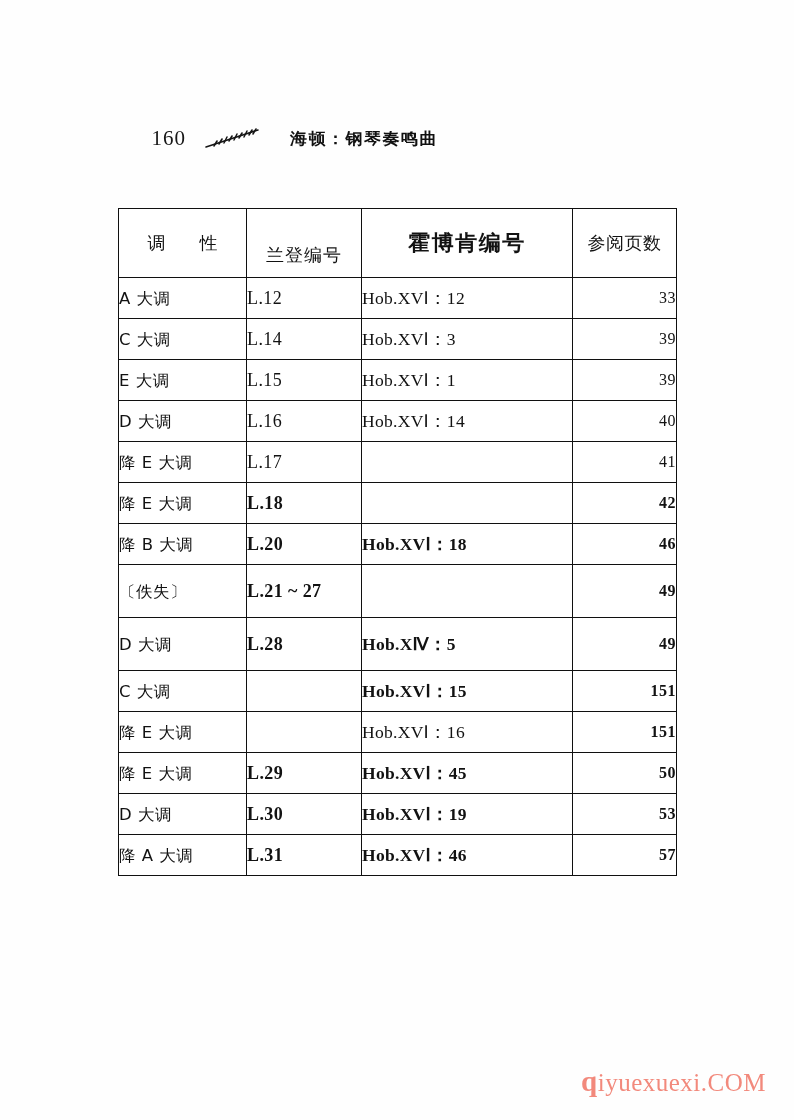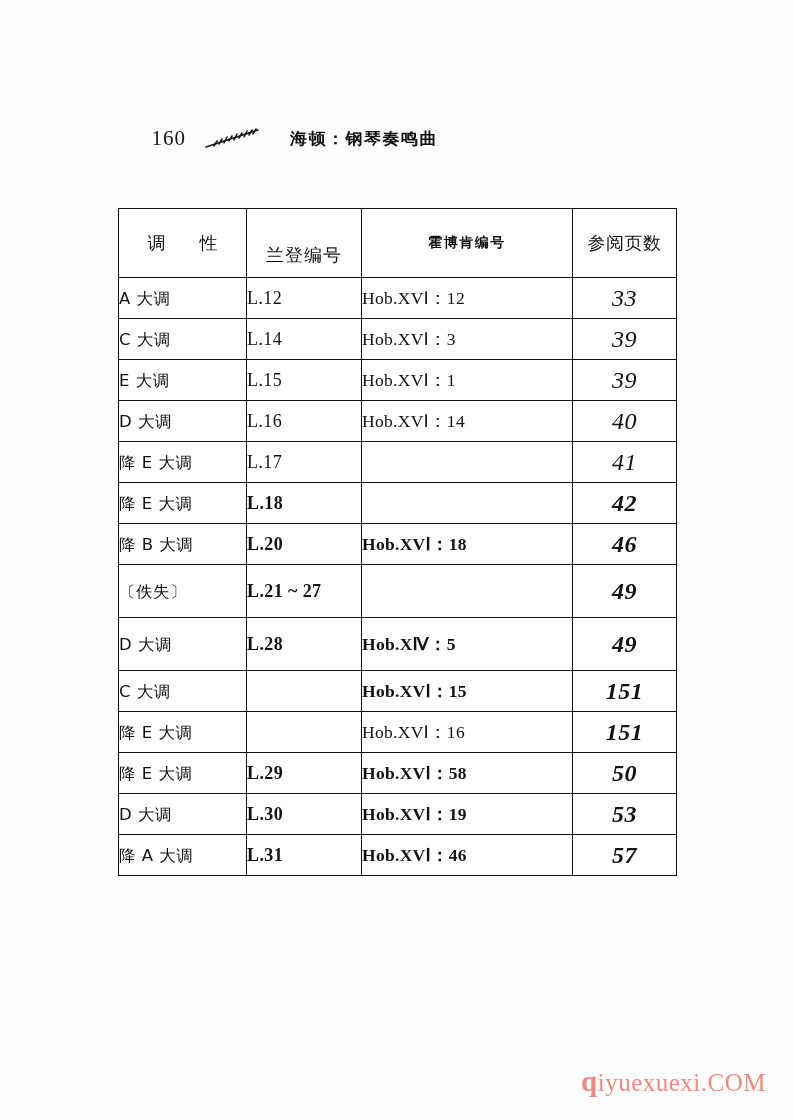--- a/index.html
+++ b/index.html
@@ -107,21 +107,21 @@
   .hdr-plain {
     font-family: "DejaVu Sans", sans-serif;
     font-size: 18px;
     letter-spacing: 1px;
     transform: scaleY(0.97);
     margin-top: 24px;
   }
   .hdr-hob {
     font-family: "DejaVu Sans", sans-serif;
     font-weight: 700;
-    font-size: 14px;
+    font-size: 22px;
     letter-spacing: 1.5px;
     transform: scaleY(0.97);
   }
   .hdr-page {
     font-family: "DejaVu Sans", sans-serif;
     font-size: 18px;
     letter-spacing: 0.5px;
     transform: scaleY(0.97);
   }
 
@@ -153,26 +153,25 @@
   }
   .cell-hob {
     padding-left: 18px;
     font-family: "Liberation Serif", serif;
     font-weight: 700;
     font-size: 17.5px;
     letter-spacing: 0.3px;
     white-space: nowrap;
   }
   .cell-page {
-    text-align: center;
-    font-family: "Liberation Serif", serif;
-    font-weight: 700;
-    font-size: 24px;
+    text-align: right;
+    font-family: "Liberation Serif", serif;
+    font-weight: 700;
+    font-size: 16px;
     letter-spacing: 0.5px;
-    font-style: italic;
   }
   .cell-empty { }
 
   
   tbody tr:nth-child(-n+5) .cell-page {
     font-weight: 400;
   }
   tbody tr:nth-child(-n+5) .cell-landon,
   tbody tr:nth-child(-n+5) .cell-hob {
     font-weight: 400;
@@ -314,21 +313,21 @@
           </tr>
           <tr>
             <td class="cell-key">降 E 大调</td>
             <td class="cell-landon cell-empty"></td>
             <td class="cell-hob">Hob.XVⅠ：16</td>
             <td class="cell-page">151</td>
           </tr>
           <tr>
             <td class="cell-key">降 E 大调</td>
             <td class="cell-landon">L.29</td>
-            <td class="cell-hob">Hob.XVⅠ：58</td>
+            <td class="cell-hob">Hob.XVⅠ：45</td>
             <td class="cell-page">50</td>
           </tr>
           <tr>
             <td class="cell-key">D 大调</td>
             <td class="cell-landon">L.30</td>
             <td class="cell-hob">Hob.XVⅠ：19</td>
             <td class="cell-page">53</td>
           </tr>
           <tr>
             <td class="cell-key">降 A 大调</td>

